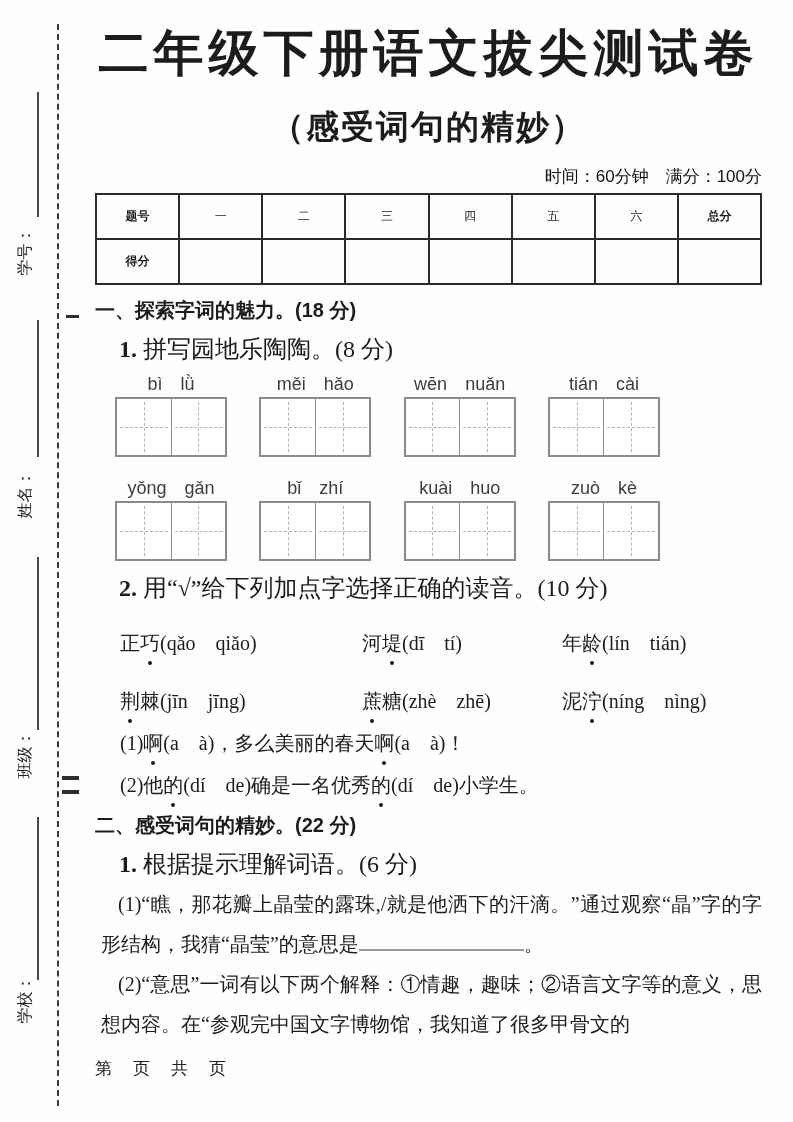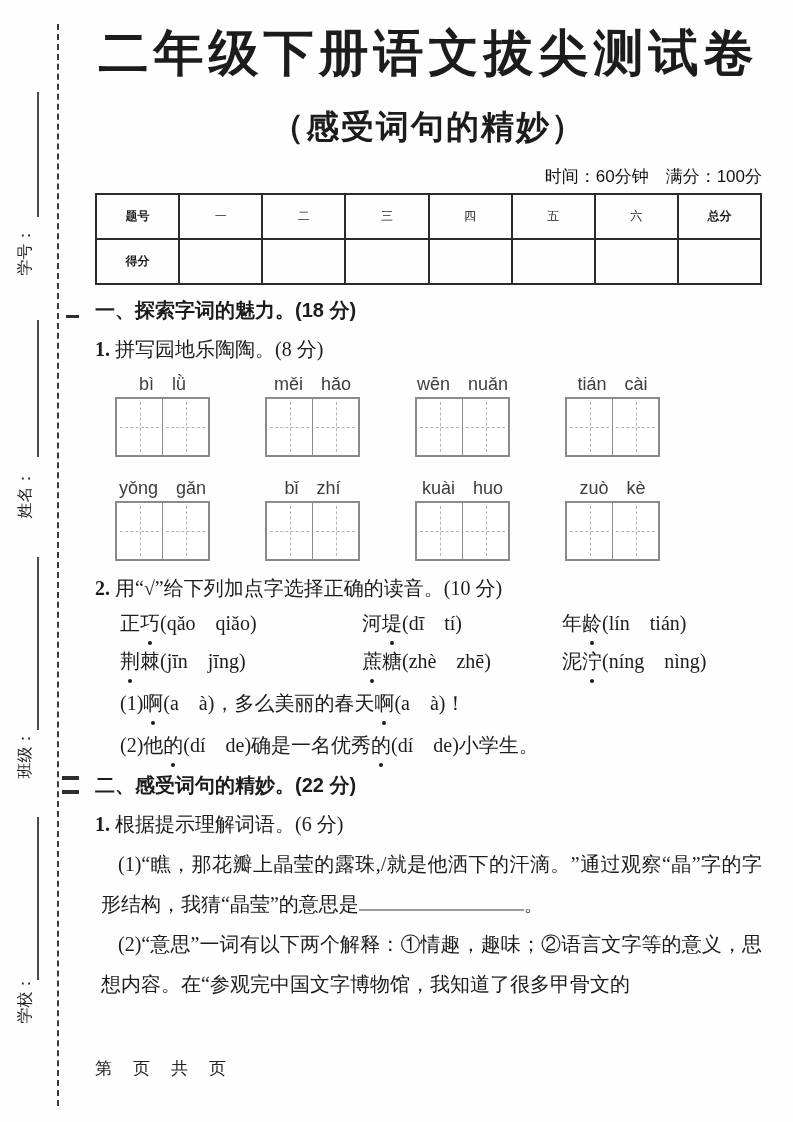--- a/index.html
+++ b/index.html
@@ -45,37 +45,37 @@
   table.score td{
     border:2px solid #2b2b2b;height:41px;text-align:center;vertical-align:middle;
     font-size:12px;
   }
   td.hd{font-weight:bold;}
   
   .sec-heading{
     margin-top:13px;font-size:20px;font-weight:bold;
     font-family:"Liberation Sans",sans-serif;line-height:24px;
   }
-  .q-prompt{margin-top:15px;font-size:20px;line-height:24px;}
+  .q-prompt{margin-top:15px;margin-left:24px;font-size:24px;line-height:24px;}
   .q-prompt .qnum{font-weight:bold;}
   
   .pin-row{display:flex;justify-content:space-between;width:545px;margin-left:20px;margin-top:13px;}
   .pin-row.second{margin-top:21px;}
-  .pin-group{width:95px;}
+  .pin-group{width:112px;}
   .pin-label{
     text-align:center;font-size:18px;color:#3d3d3d;margin-bottom:3px;
     font-family:"Liberation Sans",sans-serif;white-space:pre;line-height:20px;
   }
   .pin-box{height:56px;border:2px solid #8a8a8a;display:flex;background:#fff;}
   .pin-cell{flex:1;position:relative;}
   .pin-cell.first{border-right:1px solid #8a8a8a;}
   .pin-cell::before{content:"";position:absolute;left:50%;top:3px;bottom:3px;border-left:1px dashed #b3b3b3;}
   .pin-cell::after{content:"";position:absolute;top:50%;left:3px;right:3px;border-top:1px dashed #b3b3b3;}
   
-  .word-row{display:flex;margin-left:25px;margin-top:8px;font-size:20px;line-height:30px;}
+  .word-row{display:flex;margin-left:25px;margin-top:28px;font-size:20px;line-height:30px;}
   .word-col{flex:0 0 auto;}
   .word-col.c1{width:242px;} .word-col.c2{width:200px;}
   .dotted{position:relative;display:inline-block;}
   .dotted::after{
     content:"";position:absolute;left:50%;bottom:-7px;width:4px;height:4px;
     background:#1c1c1c;border-radius:50%;transform:translateX(-50%);
   }
   .sub-line{margin-left:25px;margin-top:12px;font-size:20px;line-height:30px;}
   
   .para{

